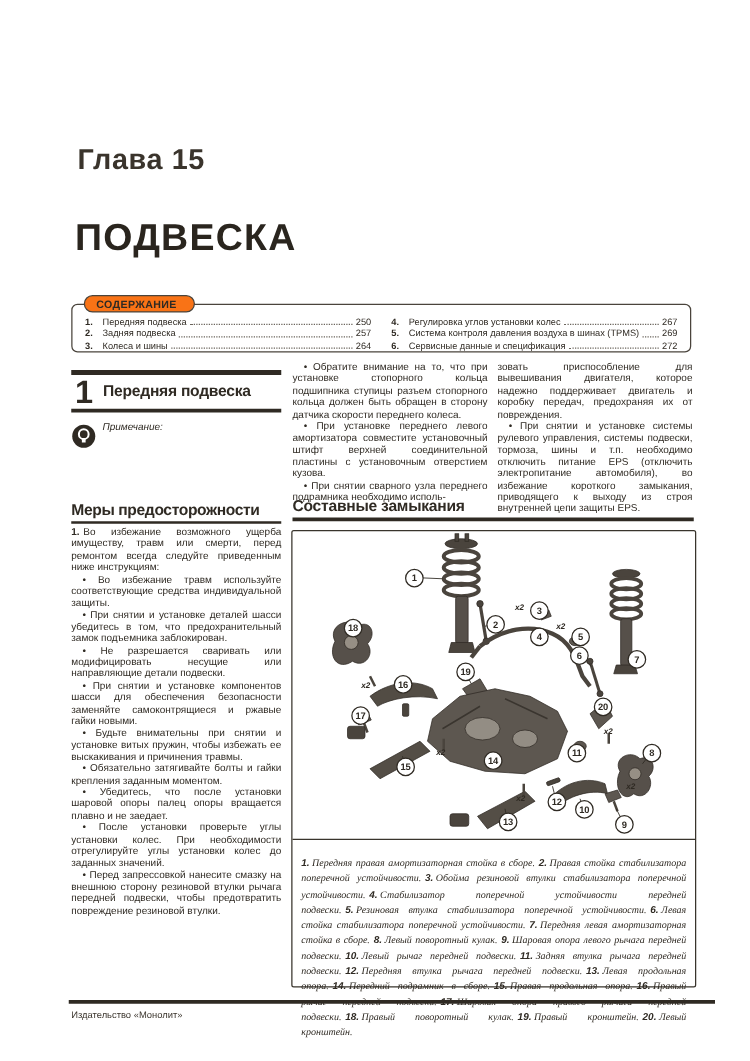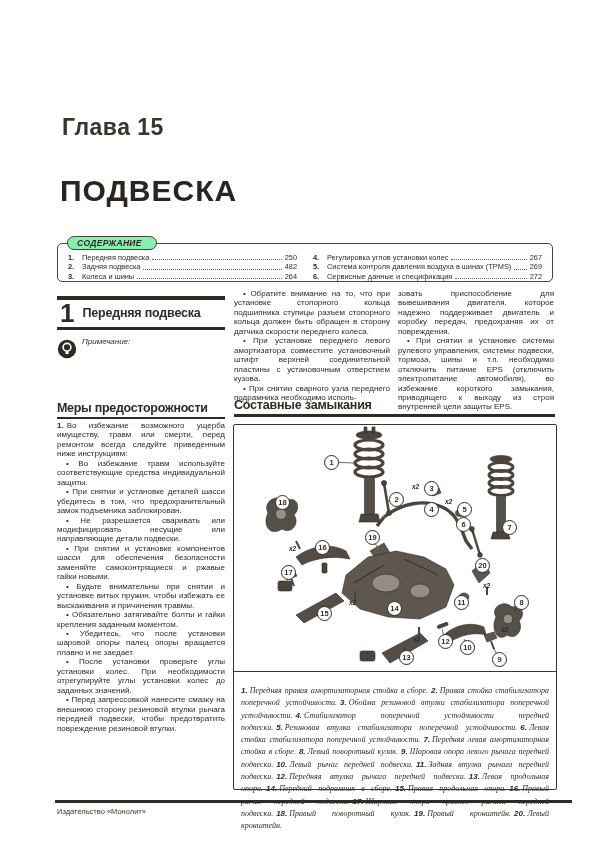--- a/index.html
+++ b/index.html
@@ -7,22 +7,22 @@
     width:600px;height:849px;background:#ffffff;position:relative;
     font-family:"Liberation Sans",sans-serif;color:#2f2a23;
     -webkit-font-smoothing:antialiased;
   }
   .abs{position:absolute;}
   
   .chapter{left:62px;top:114px;font-size:23px;font-weight:700;color:#3a342c;letter-spacing:0.5px;}
   .page-title{left:60px;top:174px;font-size:30px;font-weight:bold;letter-spacing:1px;color:#2a251e;}
   
   .toc{left:57px;top:243px;width:494px;height:37px;border:1.6px solid #4a443c;border-radius:5px;background:#fff;}
-  .toc-tab{position:absolute;top:-8px;left:9px;border:1.6px solid #4a443c;border-radius:8px;background:#86efac;
-           font-size:8.5px;font-weight:bold;font-style:italic;padding:1px 14px 1px 9px;letter-spacing:0.3px;}
+  .toc-tab{position:absolute;top:-8px;left:9px;border:1.6px solid #4a443c;border-radius:8px;background:#f97316;
+           font-size:8.5px;font-weight:bold;padding:1px 14px 1px 9px;letter-spacing:0.3px;}
   .toc-cols{display:flex;gap:16px;padding:9px 10px 3px 10px;}
   .toc-col{flex:1;min-width:0;}
   .toc-row{display:flex;align-items:flex-end;font-size:7.4px;line-height:9.3px;white-space:nowrap;}
   .toc-num{font-weight:bold;width:14px;flex:none;}
   .toc-dots{flex:1;min-width:4px;border-bottom:1.6px dotted #6b655d;margin:0 3px 2px 3px;}
   .toc-page{flex:none;text-align:center;}
   
   .sec{left:57px;top:296px;width:168px;border-top:4px solid #2f2a23;border-bottom:3px solid #2f2a23;
        padding:1px 0 2px 0;display:flex;align-items:center;gap:8px;background:#fff;}
   .sec-num{font-size:26px;font-weight:bold;line-height:24px;padding-left:3px;}
@@ -72,21 +72,21 @@
           <span class="toc-num">1.</span>
           <span class="toc-title">Передняя подвеска</span>
           <span class="toc-dots"></span>
           <span class="toc-page">250</span>
         </div>
 
         <div class="toc-row">
           <span class="toc-num">2.</span>
           <span class="toc-title">Задняя подвеска</span>
           <span class="toc-dots"></span>
-          <span class="toc-page">482</span>
+          <span class="toc-page">257</span>
         </div>
 
         <div class="toc-row">
           <span class="toc-num">3.</span>
           <span class="toc-title">Колеса и шины</span>
           <span class="toc-dots"></span>
           <span class="toc-page">264</span>
         </div>
       </div>
     <div class="toc-col">

